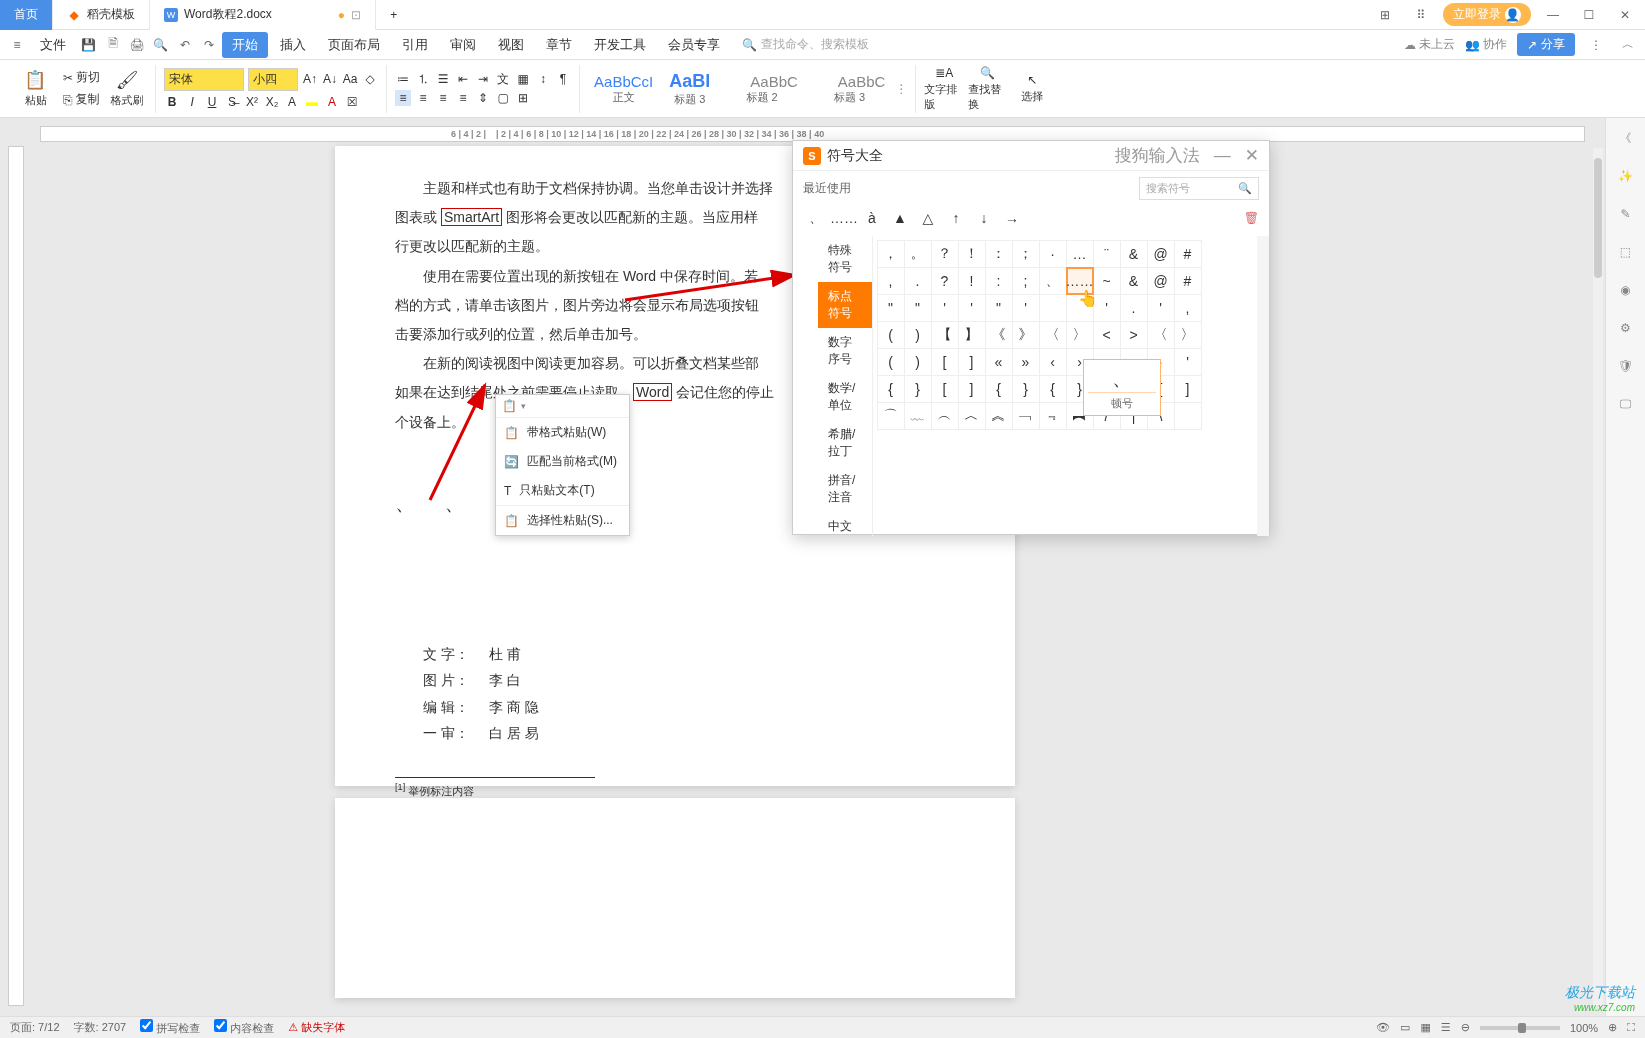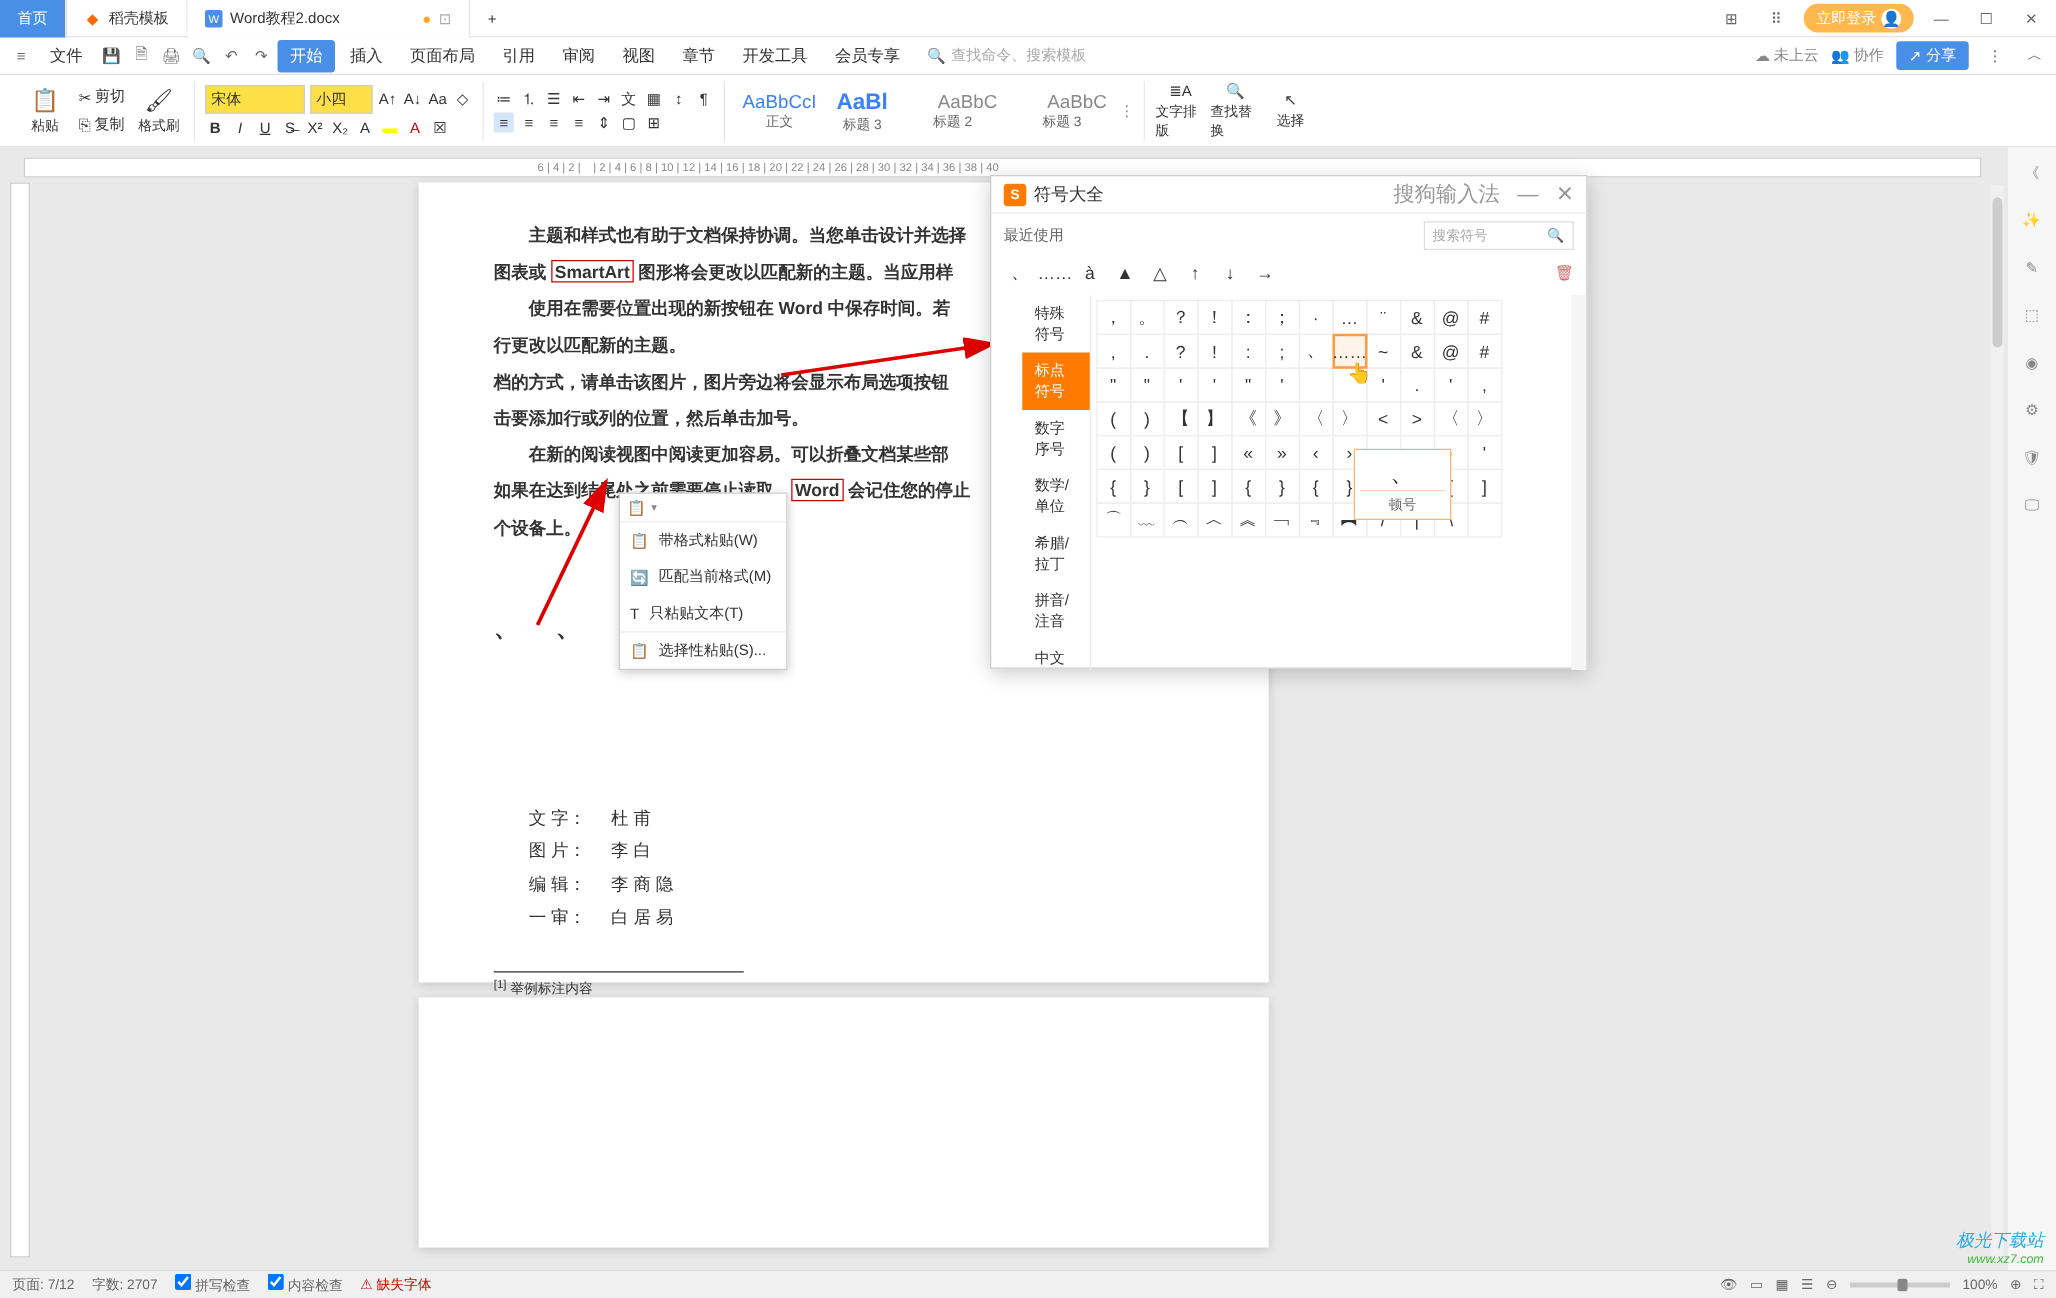--- a/index.html
+++ b/index.html
@@ -33,26 +33,26 @@
 .font-select { border: 1px solid #ccc; padding: 2px 4px; font-size: 12px; min-width: 80px; background: #fde047; }
 .style-box { display: flex; flex-direction: column; align-items: center; padding: 2px 6px; cursor: pointer; }
 .style-preview { font-size: 15px; color: #3b82f6; }
 .style-preview.h1 { font-weight: bold; font-size: 18px; }
 .style-preview.b { color: #888; margin-left: 24px; }
 .style-name { font-size: 11px; color: #666; }
 .small-icon { width: 16px; height: 16px; display: inline-flex; align-items: center; justify-content: center; }
 
 
 .doc-area { position: absolute; top: 118px; left: 0; right: 40px; bottom: 22px; background: #e9e9e9; overflow: hidden; }
-.ruler-h { position: absolute; top: 8px; left: 19px; right: 20px; height: 16px; background: #fff; border: 1px solid #ccc; font-size: 9px; color: #888; display: flex; align-items: center; padding-left: 410px; gap: 1px; }
+.ruler-h { position: absolute; top: 8px; left: 40px; right: 20px; height: 16px; background: #fff; border: 1px solid #ccc; font-size: 9px; color: #888; display: flex; align-items: center; padding-left: 410px; gap: 1px; font-weight: bold; }
 .ruler-v { position: absolute; top: 28px; left: 8px; width: 16px; bottom: 10px; background: #fff; border: 1px solid #ccc; }
 .page { position: absolute; left: 335px; top: 28px; width: 680px; height: 640px; background: #fff; box-shadow: 0 2px 8px rgba(0,0,0,0.15); padding: 30px 60px; }
 .page2 { position: absolute; left: 335px; top: 680px; width: 680px; height: 200px; background: #fff; box-shadow: 0 2px 8px rgba(0,0,0,0.15); }
 .doc-text { font-size: 14px; line-height: 1.8; color: #333; }
-.doc-text p { margin-bottom: 4px; font-weight: bold; }
+.doc-text p { margin-bottom: 4px; }
 .doc-highlight { border: 1px solid #c00; padding: 0 2px; }
 .credits { margin-top: 50px; font-size: 14px; line-height: 1.9; }
 .credits-row { display: flex; gap: 20px; }
 .footnote { margin-top: 30px; border-top: 1px solid #333; width: 200px; padding-top: 4px; font-size: 11px; }
 .pagenum { text-align: center; margin-top: 10px; font-size: 11px; color: #666; }
 .back-tick { font-size: 20px; letter-spacing: 12px; }
 
 
 .paste-menu { position: absolute; left: 495px; top: 394px; width: 135px; background: #fff; border: 1px solid #ccc; box-shadow: 0 2px 8px rgba(0,0,0,0.2); z-index: 10; }
 .paste-menu-head { padding: 4px 6px; border-bottom: 1px solid #eee; display: flex; align-items: center; gap: 4px; }
@@ -283,22 +283,22 @@
 <div class="doc-area">
   <div class="ruler-h">
     <span>6 | 4 | 2 | &nbsp;&nbsp; | 2 | 4 | 6 | 8 | 10 | 12 | 14 | 16 | 18 | 20 | 22 | 24 | 26 | 28 | 30 | 32 | 34 | 36 | 38 | 40</span>
   </div>
   <div class="ruler-v"></div>
 
   <div class="page">
     <div class="doc-text">
       <p style="text-indent:2em"><span>主题和样式也有助于文档保持协调。当您单击设计并选择</span></p>
       <p><span>图表或 </span><span class="doc-highlight">SmartArt</span><span> 图形将会更改以匹配新的主题。当应用样</span></p>
+      <p><span>行更改以匹配新的主题。</span></p>
       <p style="text-indent:2em"><span>使用在需要位置出现的新按钮在 Word 中保存时间。若</span></p>
-      <p><span>行更改以匹配新的主题。</span></p>
       <p><span>档的方式，请单击该图片，图片旁边将会显示布局选项按钮</span></p>
       <p><span>击要添加行或列的位置，然后单击加号。</span></p>
       <p style="text-indent:2em"><span>在新的阅读视图中阅读更加容易。可以折叠文档某些部</span></p>
       <p><span>如果在达到结尾处之前需要停止读取，</span><span class="doc-highlight">Word</span><span> 会记住您的停止</span></p>
       <p><span>个设备上。</span></p>
       <p style="margin-top:50px"><span class="back-tick">、  、  、</span></p>
     </div>
 
     <div class="credits" style="margin-top:120px;margin-left:28px">
       <div class="credits-row">

